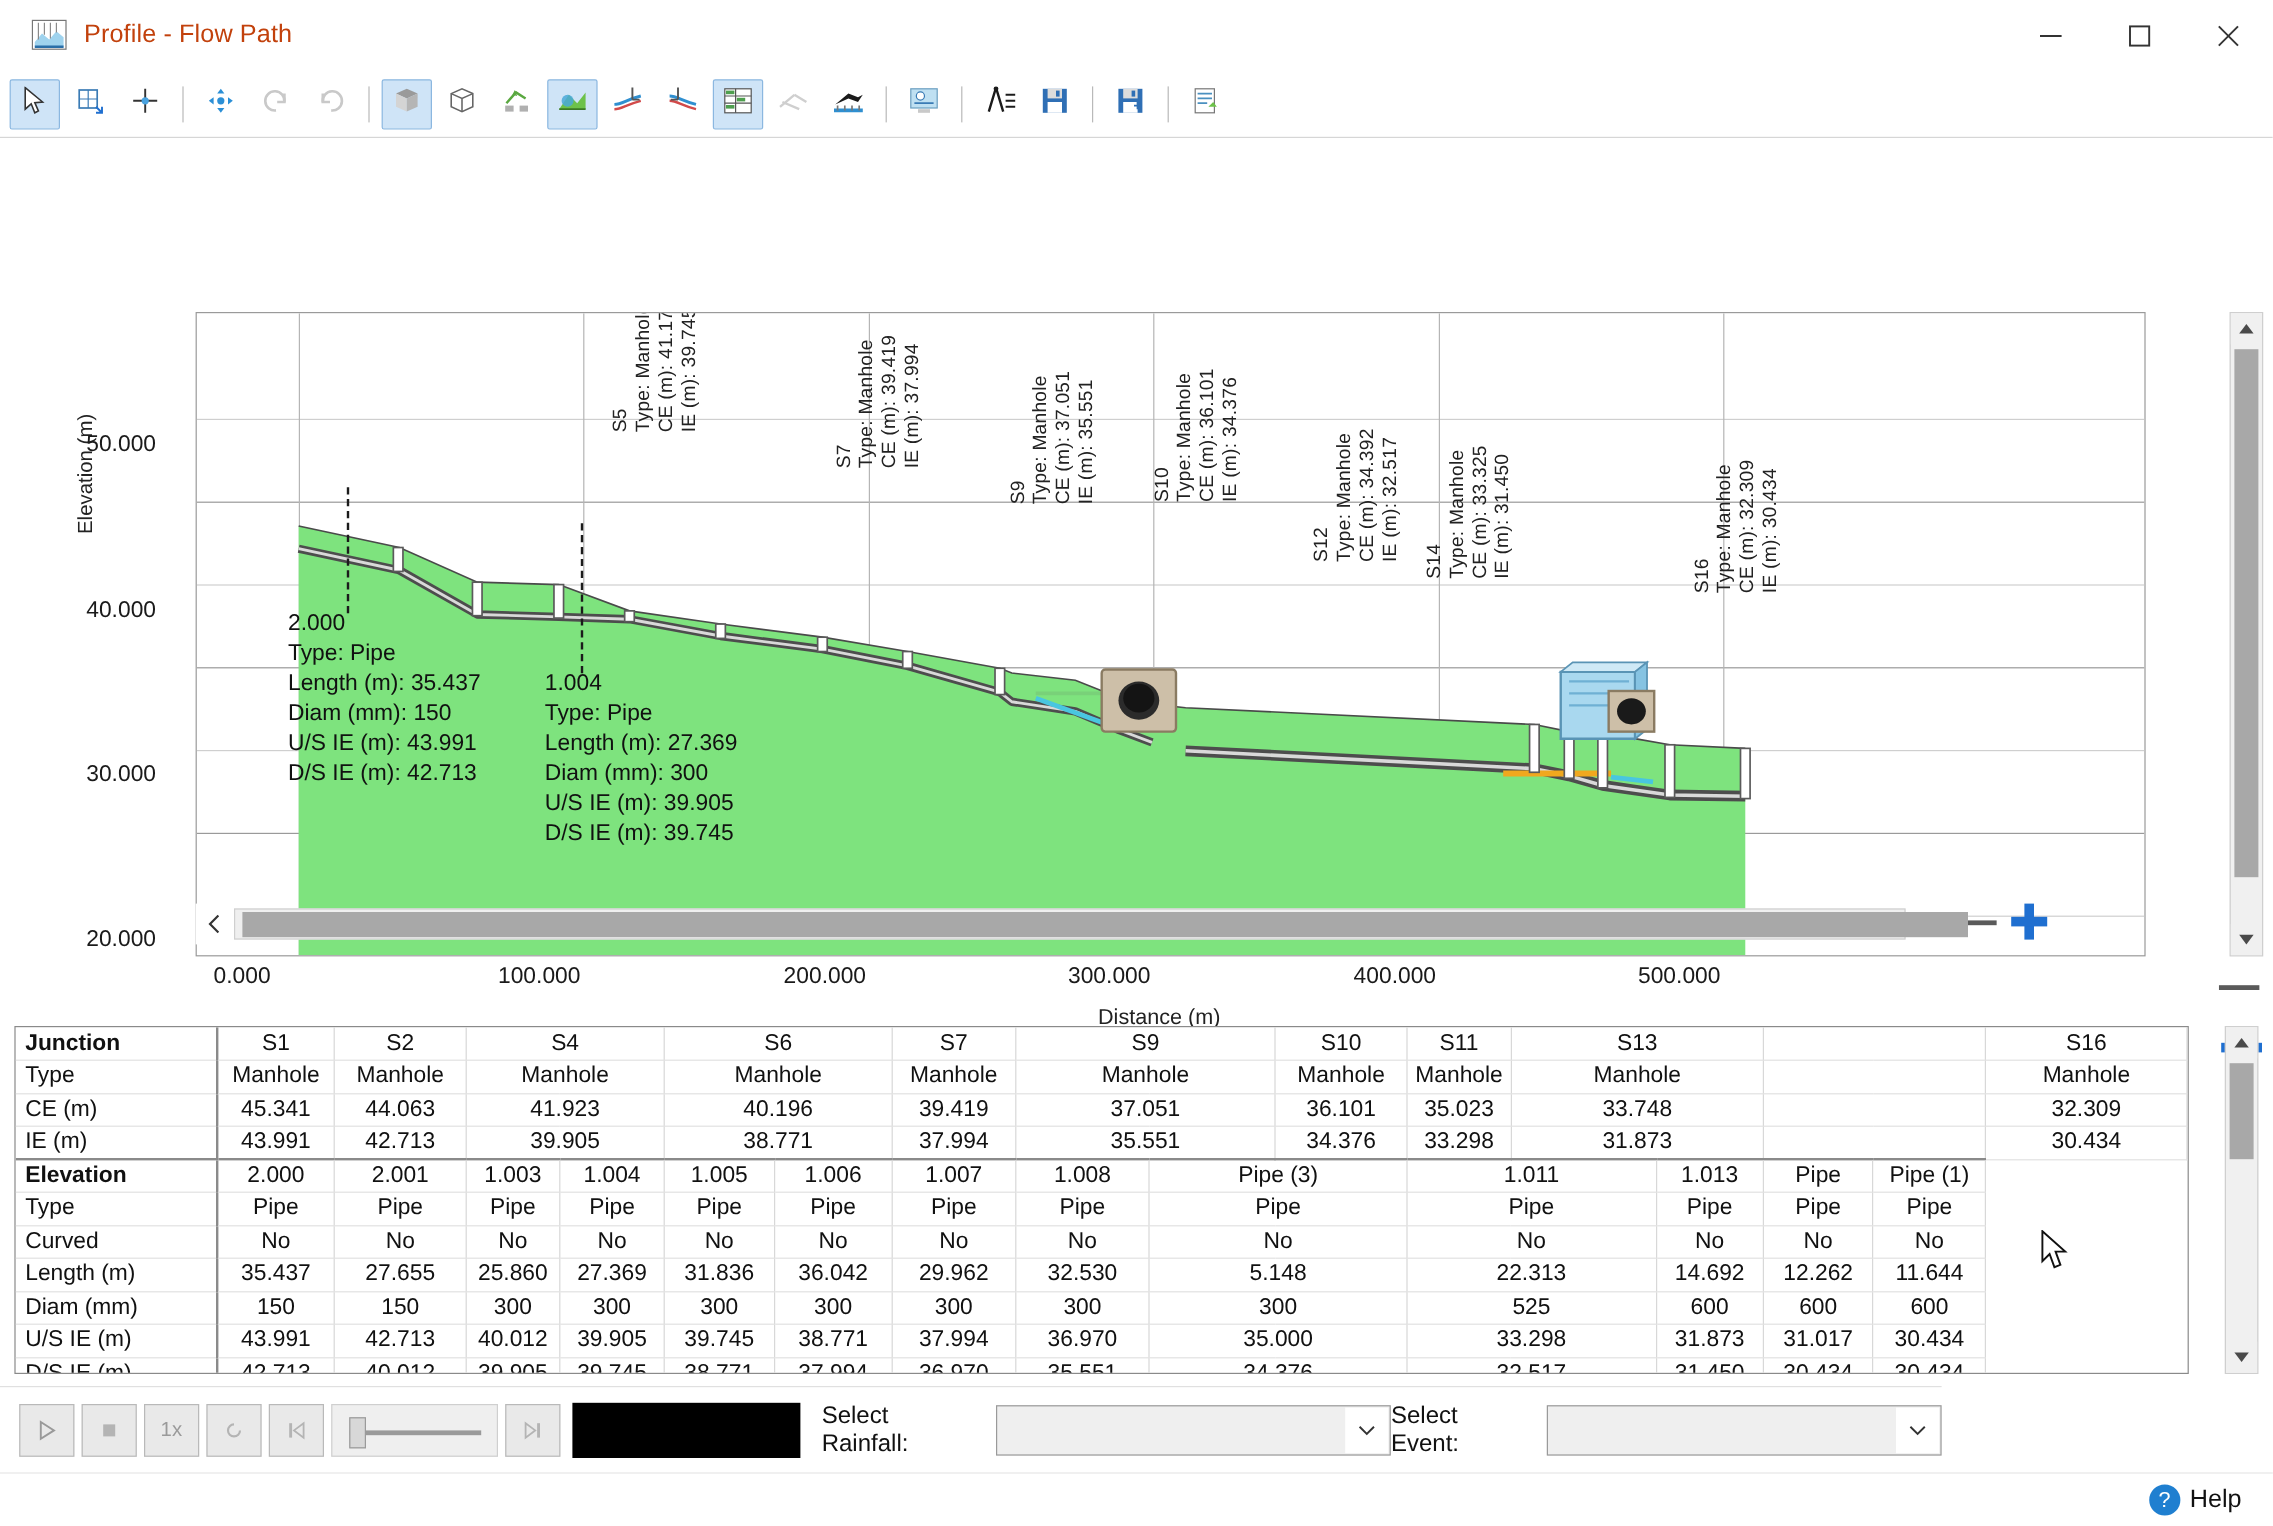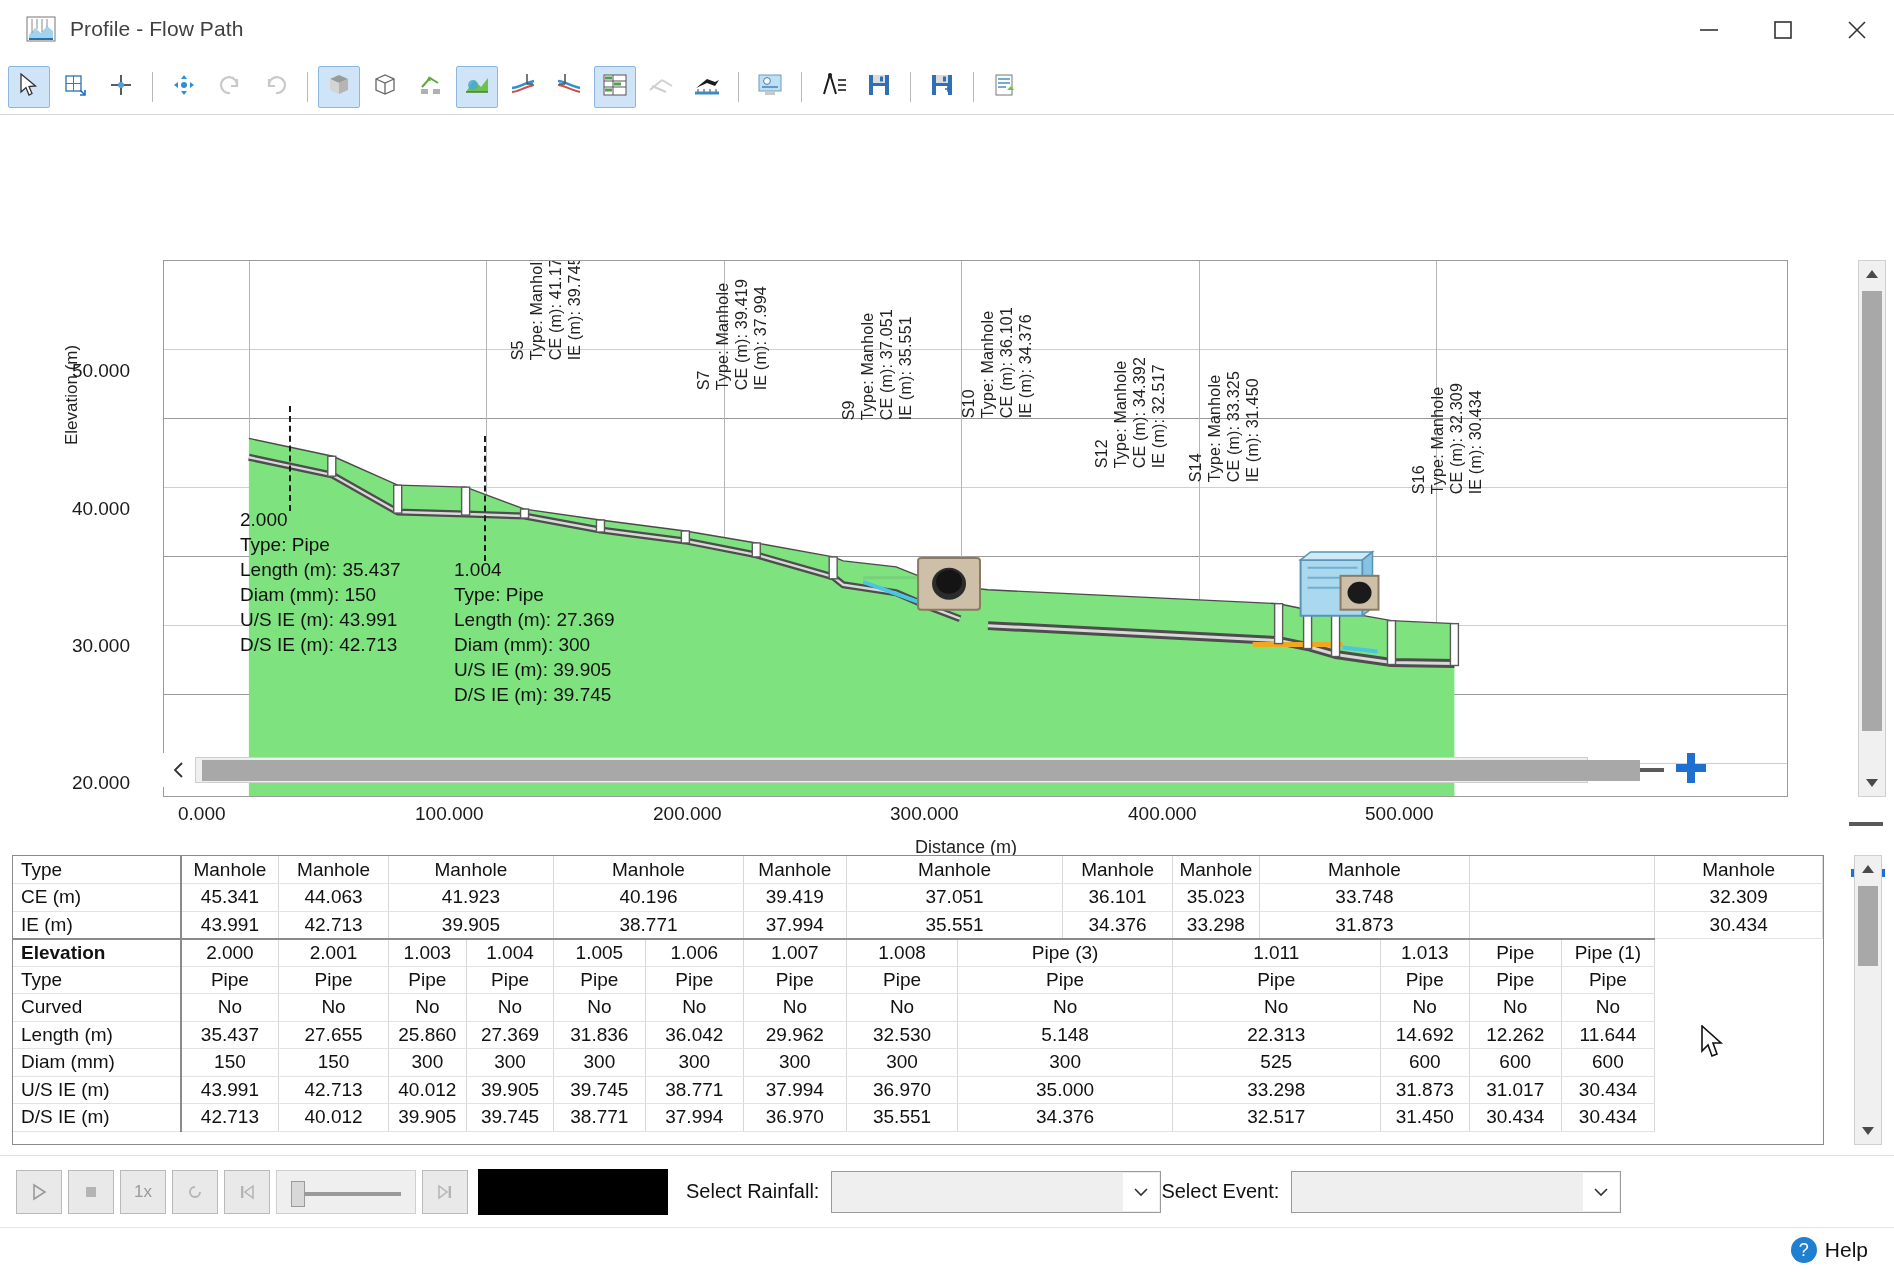--- a/index.html
+++ b/index.html
@@ -12,21 +12,21 @@
     color:#000;
   }
 
   
   .titlebar{
     height:59px; display:flex; align-items:center;
     background:#ffffff; border-bottom:1px solid #ffffff;
     position:relative;
   }
   .title-icon{ margin-left:26px; width:30px; height:28px; position:relative; }
-  .title-text{ font-size:21px; margin-left:14px; color:#404040; letter-spacing:.1px;}
+  .title-text{ font-size:21px; margin-left:14px; color:#c2410c; letter-spacing:.1px;}
   .win-btns{ position:absolute; right:0; top:0; display:flex; height:59px; }
   .win-btn{ width:74px; height:59px; display:flex; align-items:center; justify-content:center; }
   .win-btn svg{ display:block; }
 
   
   .toolbar{
     height:56px; display:flex; align-items:center;
     border-bottom:1px solid #d6d6d6; background:#ffffff; padding-left:6px;
   }
   .tbtn{
@@ -112,21 +112,21 @@
   table.dg td.bold{ font-weight:bold; }
   table.dg tr.sect td{ border-top:2px solid #8a8a8a; }
   .grid-vscroll{
     position:absolute; right:12px; top:855px; width:28px; height:290px;
     background:#f0f0f0; border:1px solid #cfcfcf;
   }
   .gvs-thumb{ position:absolute; left:3px; top:30px; width:20px; height:80px; background:#a8a8a8;}
 
   
   .playbar{
-    position:absolute; left:0; top:1155px; width:1894px; height:72px;
+    position:absolute; left:0; top:1155px; width:1618px; height:72px;
     display:flex; align-items:center; border-top:1px solid #e0e0e0;
     background:#fff; padding-left:16px;
   }
   .pbtn{
     width:46px; height:44px; margin-right:6px; background:#e9e9e9;
     border:1px solid #b9b9b9; display:flex; align-items:center; justify-content:center;
     color:#9a9a9a; font-size:17px;
   }
   .pslider{ width:140px; height:44px; background:#efefef; border:1px solid #cfcfcf;
     position:relative; margin-right:6px;}
@@ -643,20 +643,34 @@
         <col style="width:98px">
         <col style="width:78px">
       <col style="width:108px">
         <col style="width:80px">
         <col style="width:82px">
       <col style="width:84px">
         <col style="width:150px">
     </colgroup>
 
     <tbody>
+        <tr>
+      <td class="rowhdr bold">Junction</td>
+      <td>S1</td>
+      <td>S2</td>
+      <td colspan="2">S4</td>
+      <td colspan="2">S6</td>
+      <td>S7</td>
+      <td colspan="2">S9</td>
+      <td>S10</td>
+      <td>S11</td>
+      <td colspan="2">S13</td>
+      <td colspan="2"></td>
+      <td>S16</td>
+    </tr>
 
     <tr>
       <td class="rowhdr">Type</td>
       <td>Manhole</td>
       <td>Manhole</td>
       <td colspan="2">Manhole</td>
       <td colspan="2">Manhole</td>
       <td>Manhole</td>
       <td colspan="2">Manhole</td>
       <td>Manhole</td>

